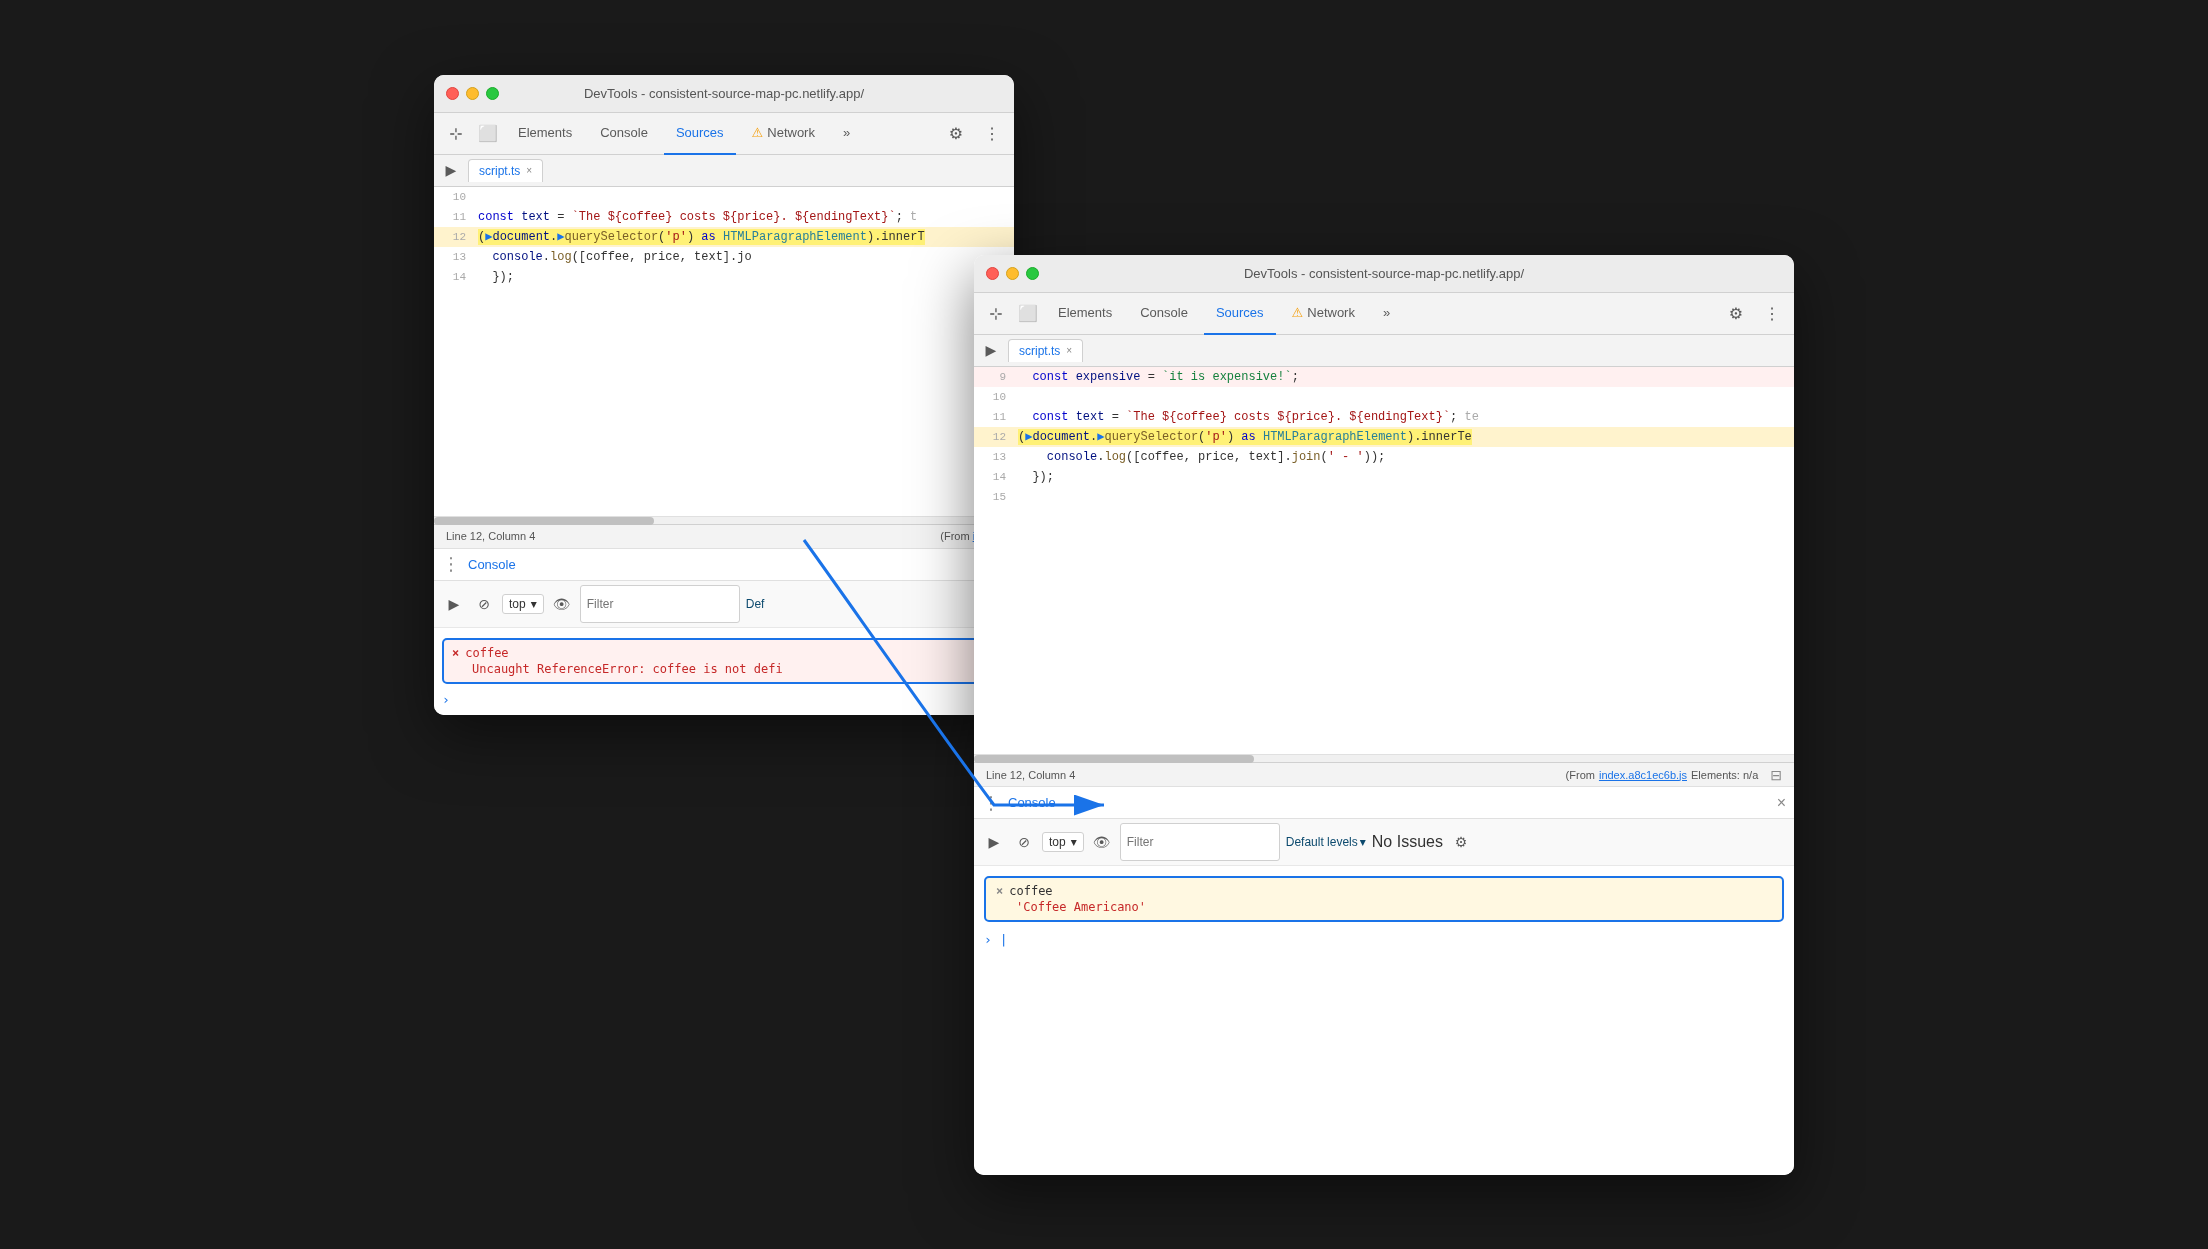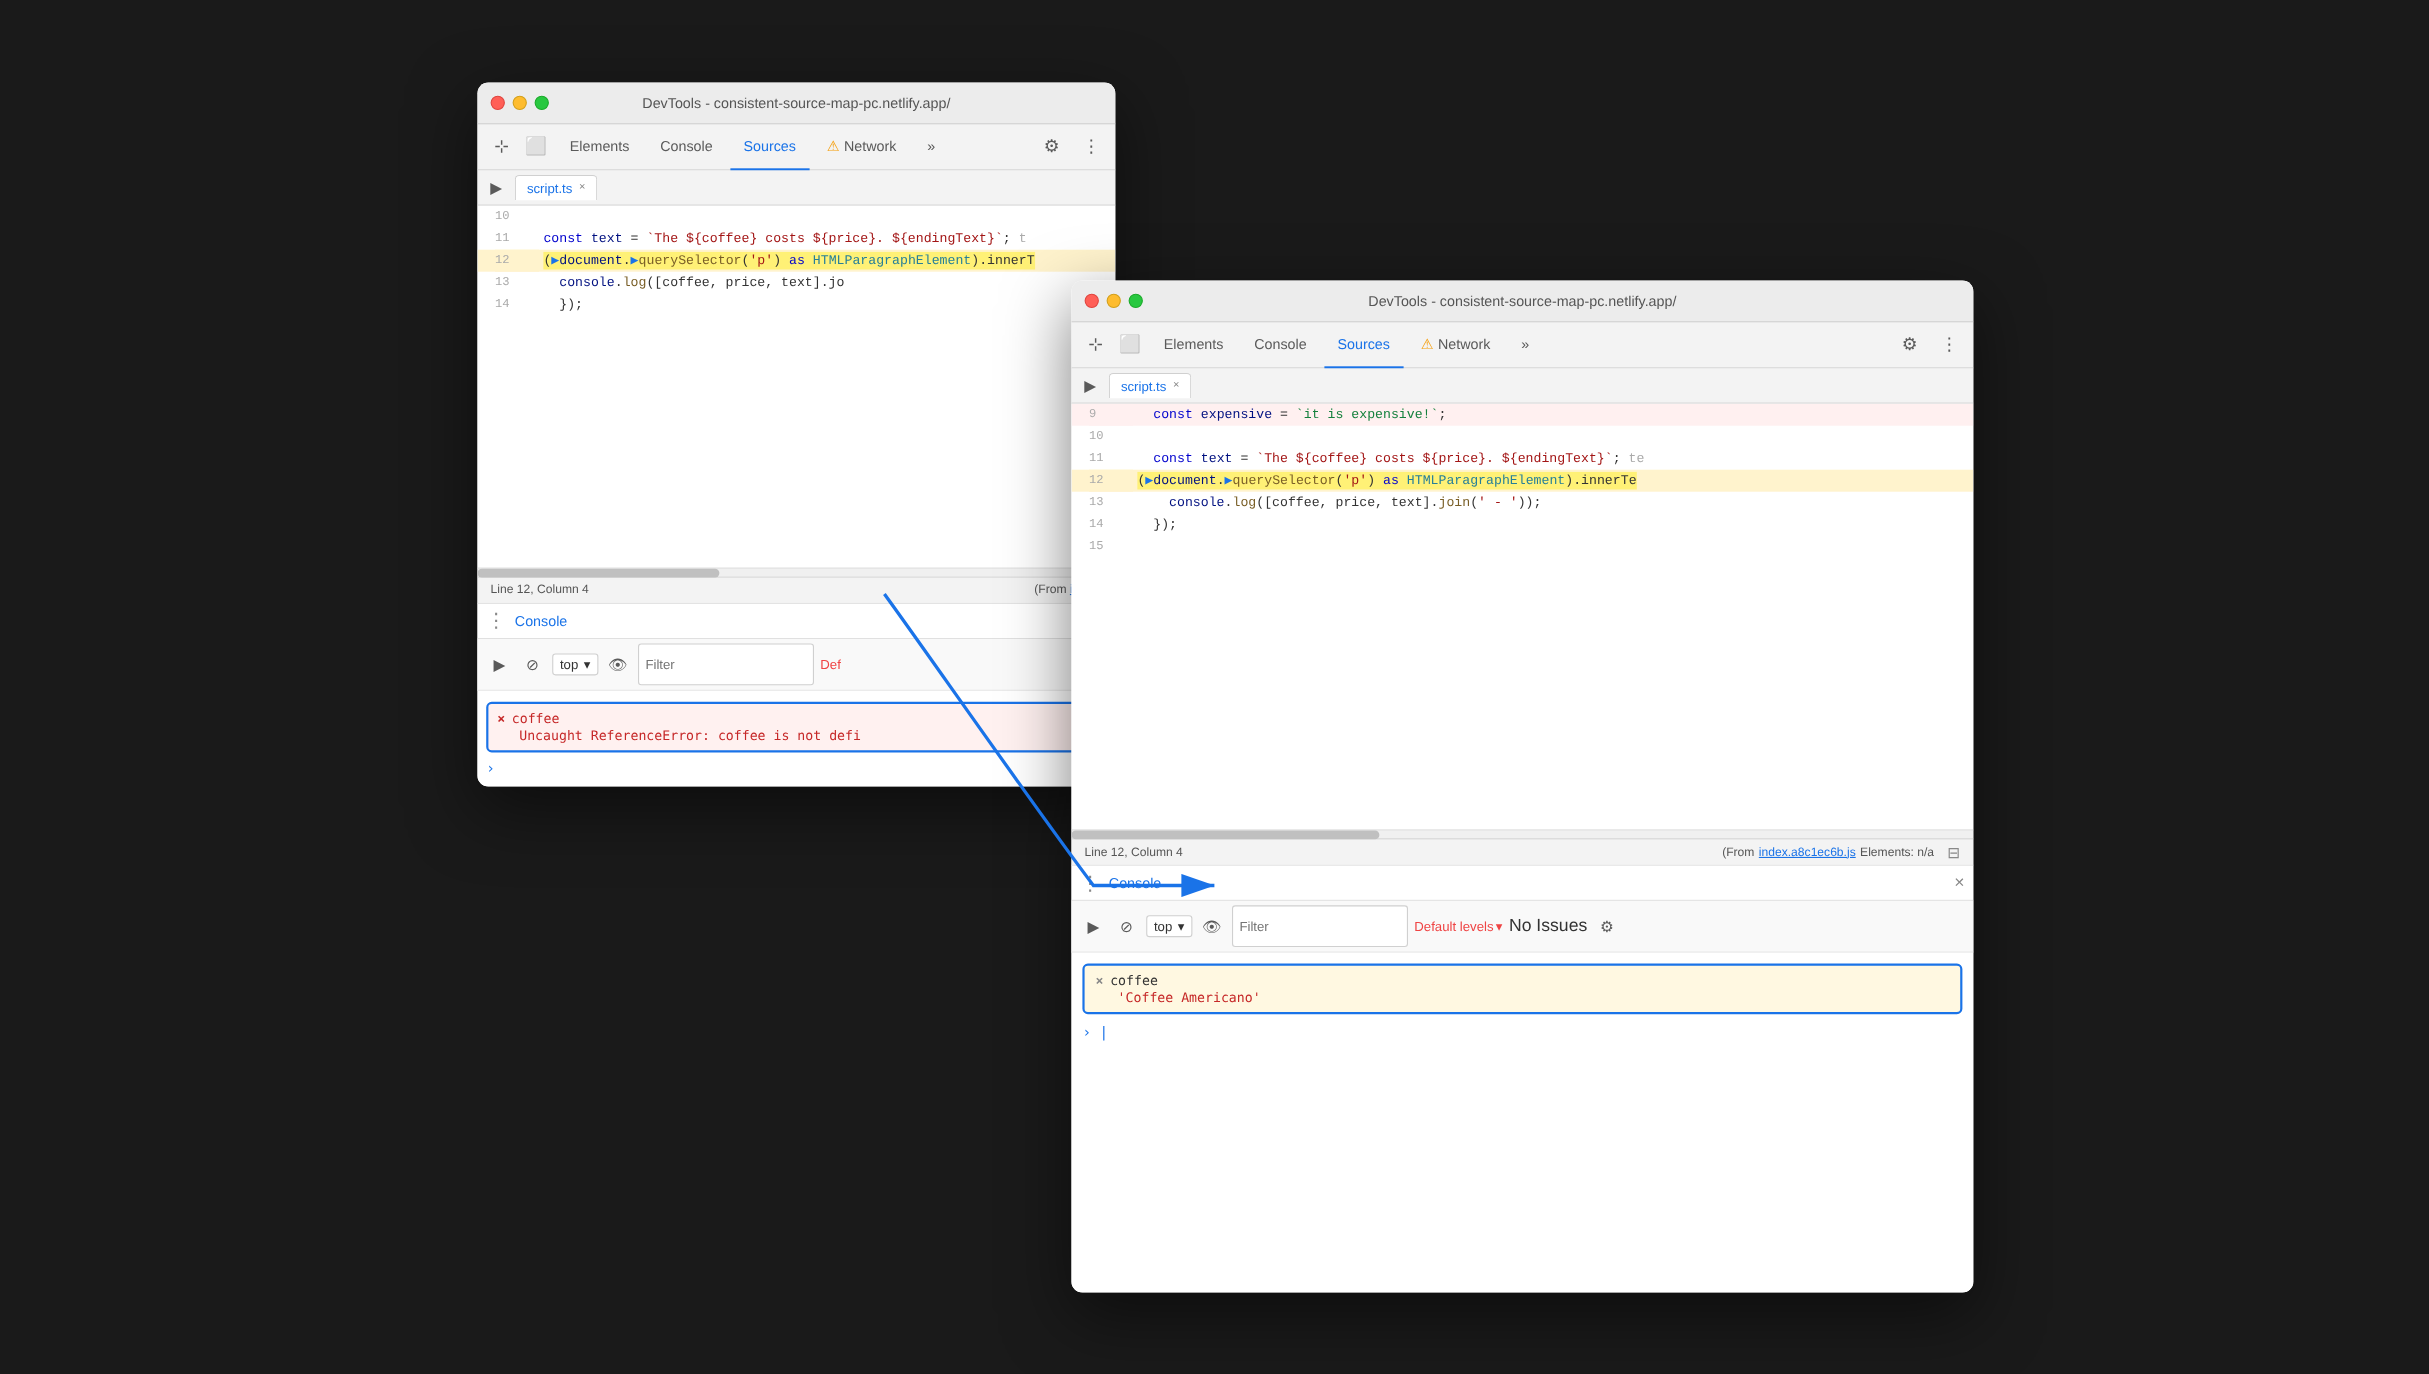--- a/index.html
+++ b/index.html
@@ -181,27 +181,26 @@
     }
 
     .code-line {
       display: flex;
       align-items: center;
       height: 20px;
     }
 
     .line-number {
       width: 40px;
-      text-align: left;
+      text-align: right;
       padding-right: 8px;
       color: #aaa;
       font-size: 11px;
       flex-shrink: 0;
       user-select: none;
-      margin-left: 16px;
     }
 
     .line-content {
       flex: 1;
       white-space: nowrap;
       overflow: hidden;
       color: #333;
       padding-left: 4px;
     }
 
@@ -318,21 +317,21 @@
       height: 38px;
       border: 1px solid #d0d0d0;
       border-radius: 3px;
       padding: 0 6px;
       font-size: 12px;
       background: white;
     }
 
     .default-levels {
       font-size: 12px;
-      color: #ef4444;
+      color: #0c4a6e;
       cursor: pointer;
       display: flex;
       align-items: center;
       gap: 2px;
     }
 
     .no-issues {
       font-size: 16px;
       color: #333;
     }

